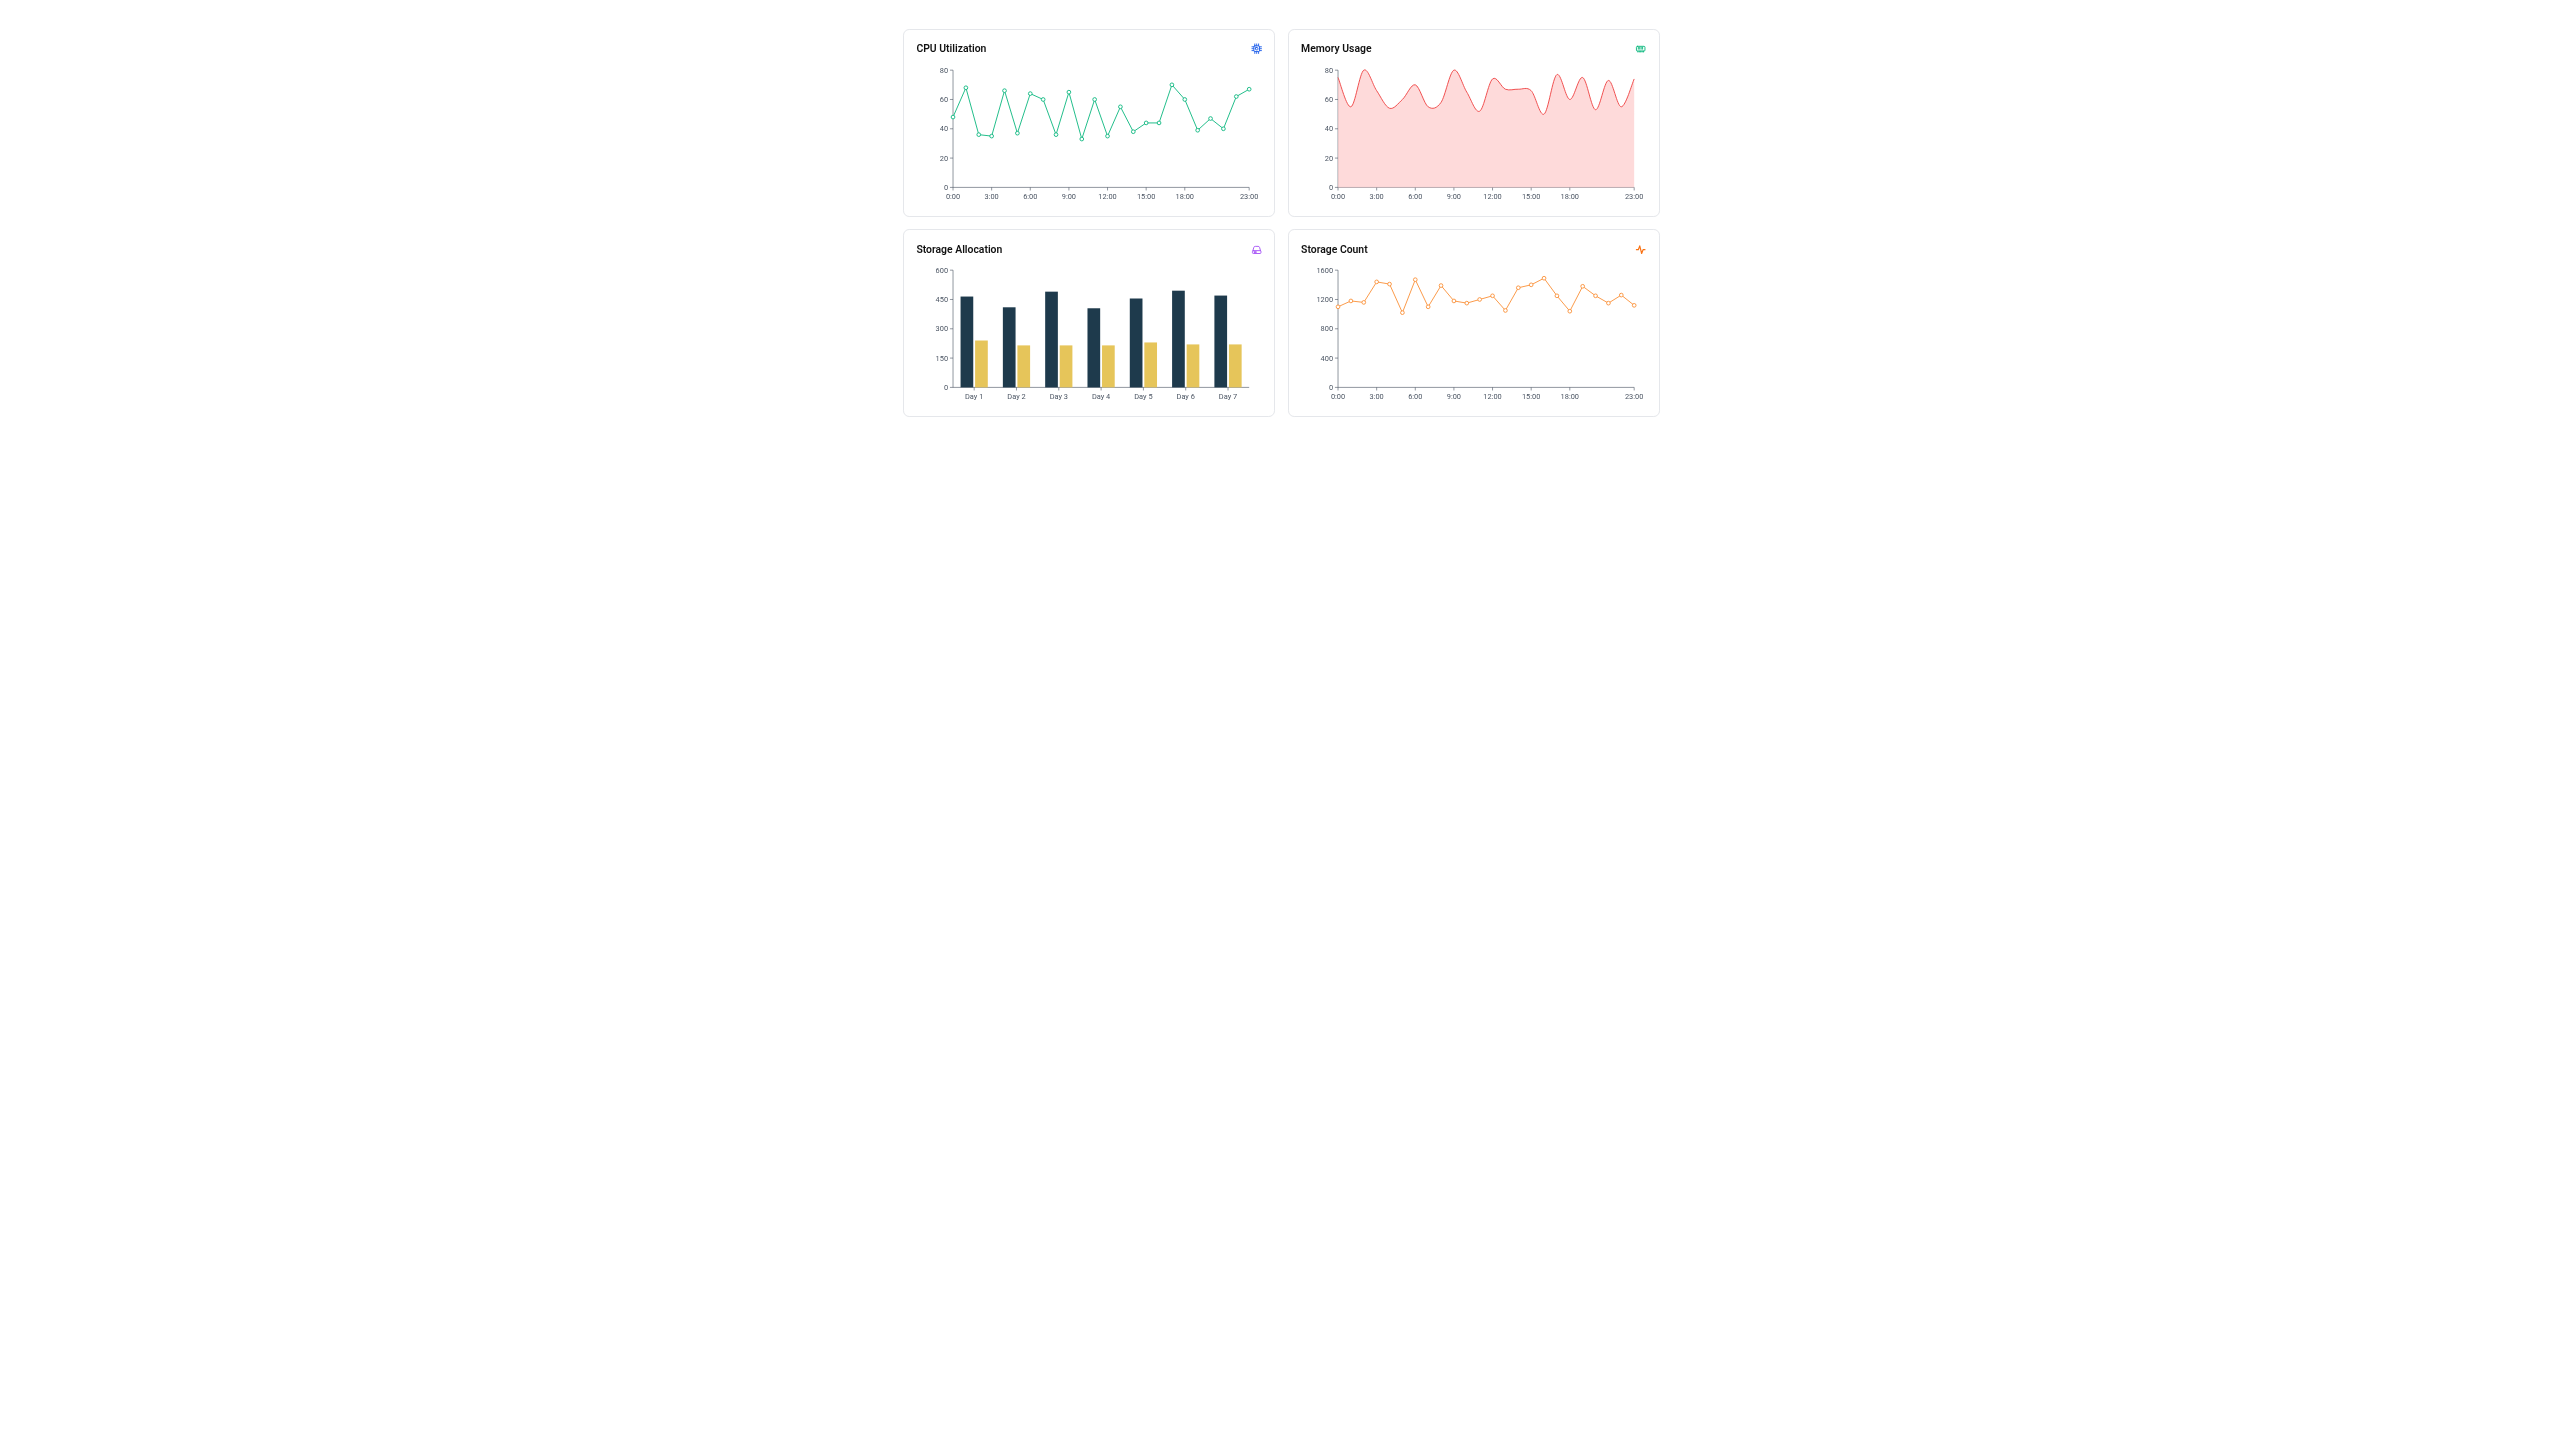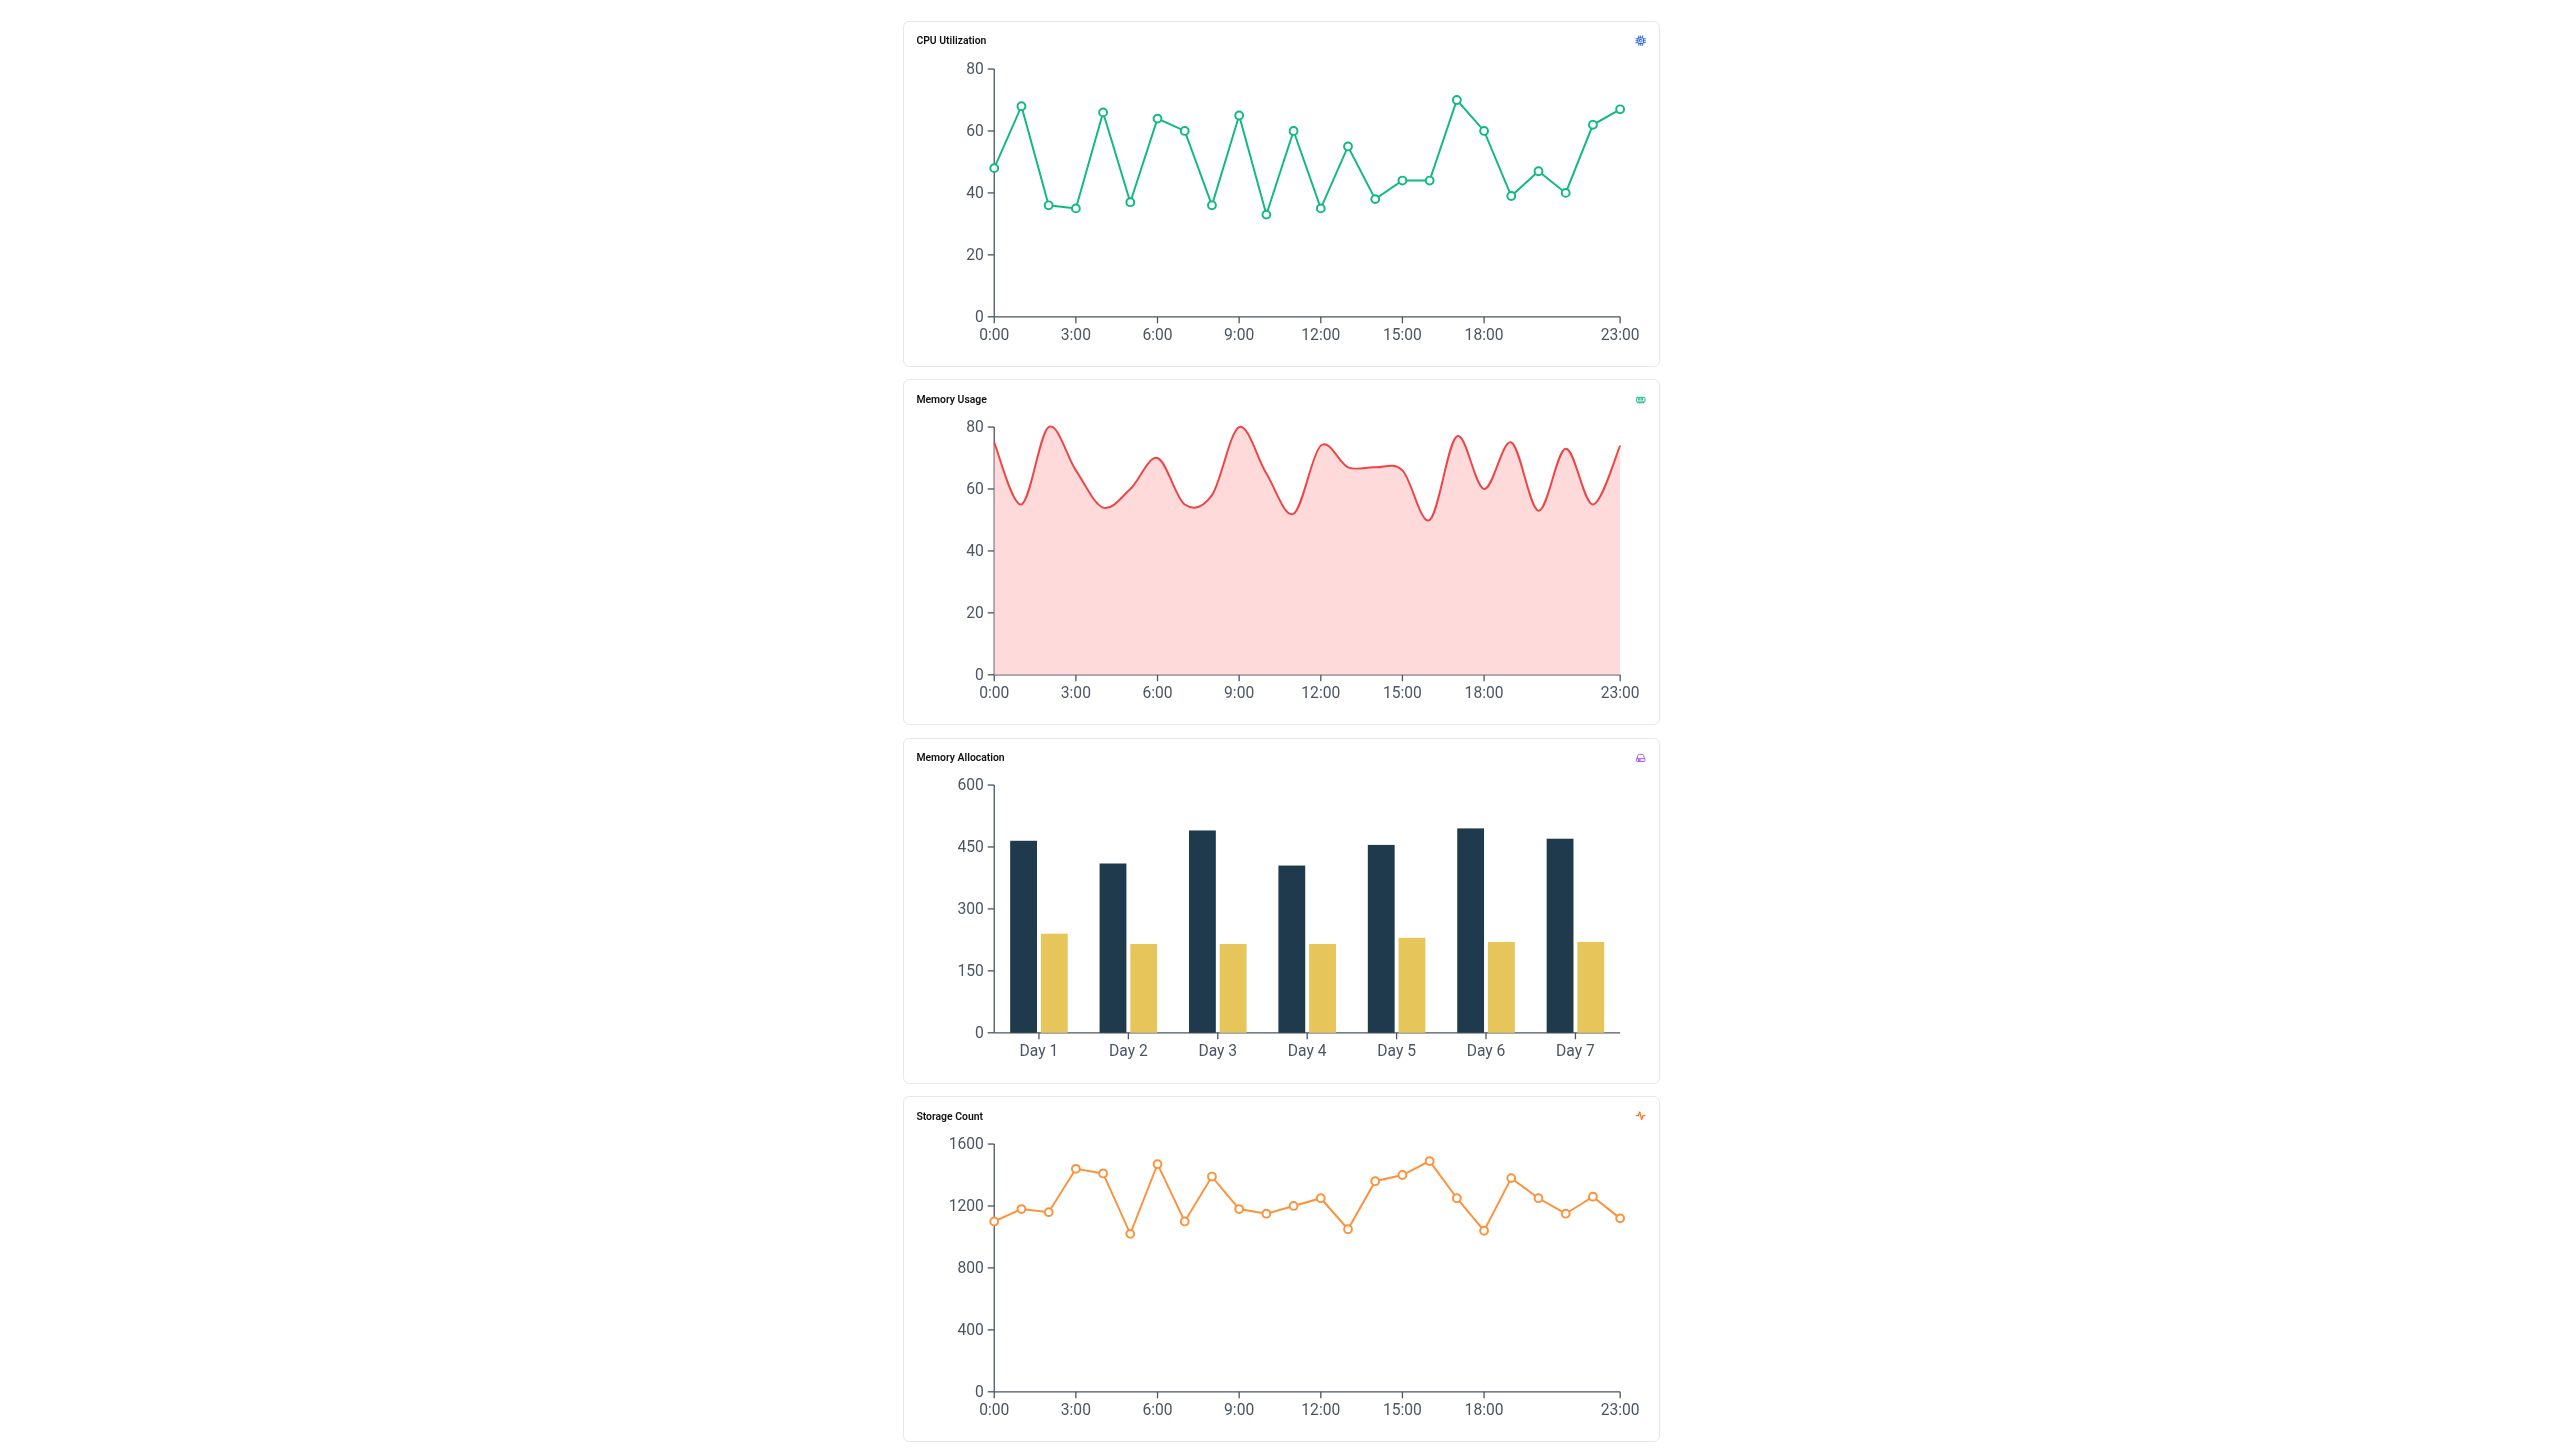--- a/index.html
+++ b/index.html
@@ -4,24 +4,24 @@
 <style>
   * { box-sizing: border-box; margin: 0; padding: 0; }
   body {
     font-family: -apple-system, BlinkMacSystemFont, "Segoe UI", Roboto, Helvetica, Arial, sans-serif;
     background: #ffffff;
     padding: 21px;
     color: #111;
   }
   .grid {
     display: grid;
-    grid-template-columns: 1fr;
+    grid-template-columns: 1fr 1fr;
     gap: 12.4px;
     max-width: 757px;
-    margin: 0 auto;
+    margin: 8px auto;
   }
   .card {
     border: 0.5px solid #e5e7eb;
     border-radius: 6.2px;
     padding: 12.4px 12.4px 10.4px 12.4px;
     background: #fff;
   }
   .card-header {
     display: flex;
     justify-content: space-between;
@@ -172,21 +172,21 @@
           <line x1="540" y1="200" x2="540" y2="205" stroke="#4b5563"></line>
           <text x="540" y="218" text-anchor="middle" font-size="12" fill="#4b5563">23:00</text>
           <path d="M 60 21.875 C 63.47826086956522 29.791666666666668 73.91304347826087 71.35416666666667 80.86956521739131 69.375 C 87.82608695652175 67.39583333333333 94.78260869565217 14.354166666666668 101.73913043478261 10 C 108.69565217391305 5.645833333333333 115.65217391304347 32.958333333333336 122.6086956521739 43.25 C 129.56521739130434 53.541666666666664 136.52173913043478 69.375 143.47826086956522 71.75 C 150.43478260869566 74.125 157.39130434782606 63.833333333333336 164.3478260869565 57.5 C 171.30434782608694 51.166666666666664 178.26086956521738 31.770833333333332 185.2173913043478 33.75 C 192.17391304347825 35.729166666666664 199.1304347826087 64.625 206.08695652173913 69.375 C 213.04347826086956 74.125 220 72.14583333333333 226.95652173913044 62.25 C 233.91304347826087 52.354166666666664 240.8695652173913 12.770833333333334 247.82608695652175 10 C 254.7826086956522 7.229166666666666 261.73913043478257 34.541666666666664 268.695652173913 45.625 C 275.65217391304344 56.708333333333336 282.60869565217394 80.0625 289.5652173913044 76.5 C 296.5217391304348 72.9375 303.4782608695652 30.1875 310.4347826086956 24.25 C 317.39130434782606 18.3125 324.3478260869565 38.104166666666664 331.30434782608694 40.875 C 338.2608695652174 43.645833333333336 345.2173913043478 40.479166666666664 352.17391304347825 40.875 C 359.1304347826087 41.270833333333336 366.0869565217391 36.520833333333336 373.04347826086956 43.25 C 380 49.979166666666664 386.95652173913044 85.60416666666667 393.9130434782609 81.25 C 400.8695652173913 76.89583333333333 407.8260869565217 21.083333333333332 414.78260869565213 17.125 C 421.73913043478257 13.166666666666666 428.69565217391306 56.708333333333336 435.6521739130435 57.5 C 442.60869565217394 58.291666666666664 449.5652173913044 19.104166666666668 456.5217391304348 21.875 C 463.47826086956525 24.645833333333332 470.4347826086956 73.33333333333333 477.39130434782606 74.125 C 484.3478260869565 74.91666666666667 491.30434782608694 27.416666666666668 498.2608695652174 26.625 C 505.2173913043478 25.833333333333332 512.1739130434783 69.77083333333333 519.1304347826087 69.375 C 526.0869565217392 68.97916666666667 536.5217391304348 31.770833333333332 540 24.25 L 540 200 L 60 200 Z" fill="#fecaca" fill-opacity="0.7" stroke="none"></path>
           <path d="M 60 21.875 C 63.47826086956522 29.791666666666668 73.91304347826087 71.35416666666667 80.86956521739131 69.375 C 87.82608695652175 67.39583333333333 94.78260869565217 14.354166666666668 101.73913043478261 10 C 108.69565217391305 5.645833333333333 115.65217391304347 32.958333333333336 122.6086956521739 43.25 C 129.56521739130434 53.541666666666664 136.52173913043478 69.375 143.47826086956522 71.75 C 150.43478260869566 74.125 157.39130434782606 63.833333333333336 164.3478260869565 57.5 C 171.30434782608694 51.166666666666664 178.26086956521738 31.770833333333332 185.2173913043478 33.75 C 192.17391304347825 35.729166666666664 199.1304347826087 64.625 206.08695652173913 69.375 C 213.04347826086956 74.125 220 72.14583333333333 226.95652173913044 62.25 C 233.91304347826087 52.354166666666664 240.8695652173913 12.770833333333334 247.82608695652175 10 C 254.7826086956522 7.229166666666666 261.73913043478257 34.541666666666664 268.695652173913 45.625 C 275.65217391304344 56.708333333333336 282.60869565217394 80.0625 289.5652173913044 76.5 C 296.5217391304348 72.9375 303.4782608695652 30.1875 310.4347826086956 24.25 C 317.39130434782606 18.3125 324.3478260869565 38.104166666666664 331.30434782608694 40.875 C 338.2608695652174 43.645833333333336 345.2173913043478 40.479166666666664 352.17391304347825 40.875 C 359.1304347826087 41.270833333333336 366.0869565217391 36.520833333333336 373.04347826086956 43.25 C 380 49.979166666666664 386.95652173913044 85.60416666666667 393.9130434782609 81.25 C 400.8695652173913 76.89583333333333 407.8260869565217 21.083333333333332 414.78260869565213 17.125 C 421.73913043478257 13.166666666666666 428.69565217391306 56.708333333333336 435.6521739130435 57.5 C 442.60869565217394 58.291666666666664 449.5652173913044 19.104166666666668 456.5217391304348 21.875 C 463.47826086956525 24.645833333333332 470.4347826086956 73.33333333333333 477.39130434782606 74.125 C 484.3478260869565 74.91666666666667 491.30434782608694 27.416666666666668 498.2608695652174 26.625 C 505.2173913043478 25.833333333333332 512.1739130434783 69.77083333333333 519.1304347826087 69.375 C 526.0869565217392 68.97916666666667 536.5217391304348 31.770833333333332 540 24.25 " fill="none" stroke="#ef4444" stroke-width="1.5"></path>
         </svg>
     </div>
   </div>
 
   <div class="card">
     <div class="card-header">
-      <div class="card-title">Memory Allocation</div>
+      <div class="card-title">Storage Allocation</div>
       <span class="icon">
         <svg viewBox="0 0 24 24" fill="none" stroke="#a855f7" stroke-width="2" stroke-linecap="round" stroke-linejoin="round">
           <path d="M4 14 L6 7 Q6.5 5 9 5 L15 5 Q17.5 5 18 7 L20 14"></path>
           <rect x="3" y="14" width="18" height="6" rx="2"></rect>
           <circle cx="7" cy="17" r="0.8" fill="#a855f7"></circle>
           <circle cx="10" cy="17" r="0.8" fill="#a855f7"></circle>
         </svg>
       </span>
     </div>
     <div class="chart-wrap">

